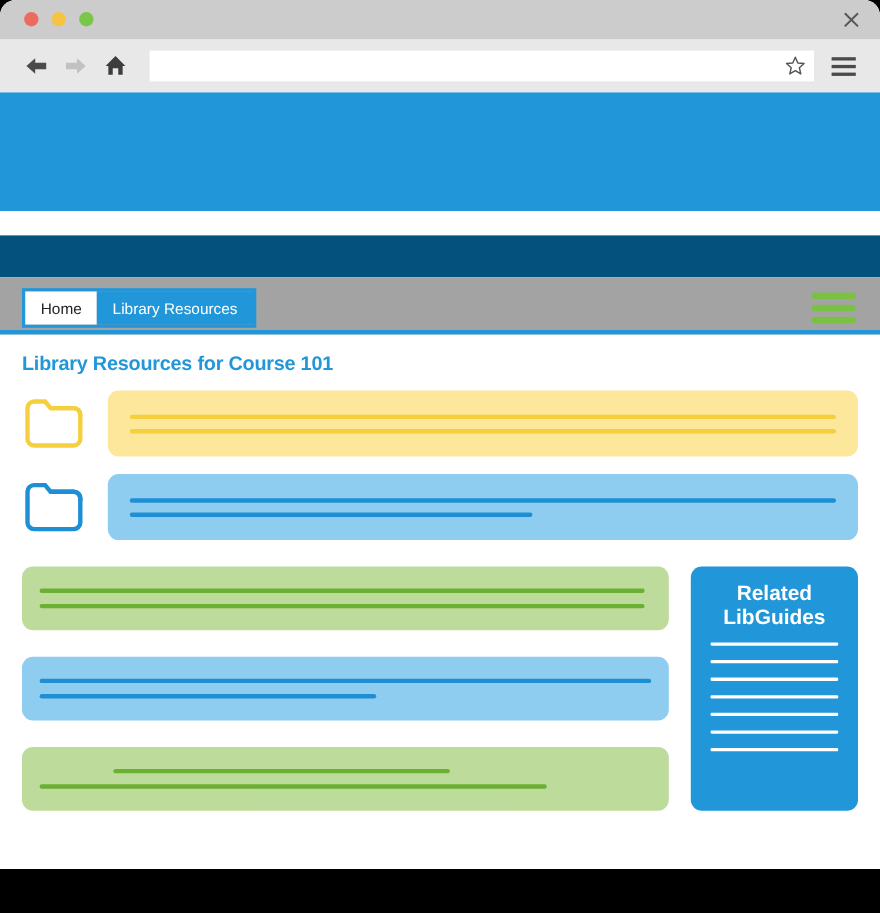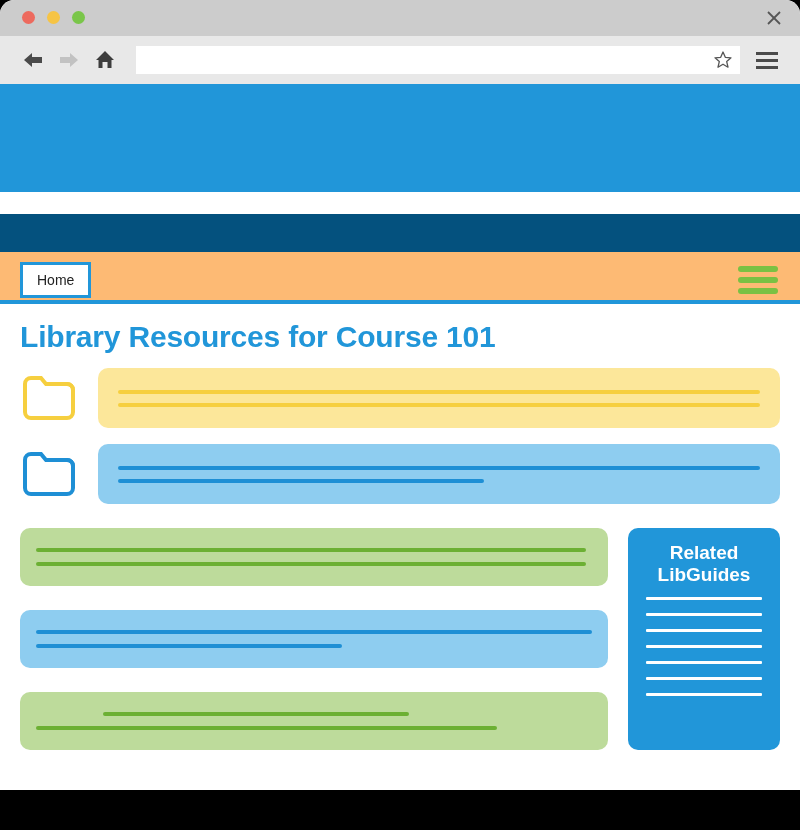--- a/index.html
+++ b/index.html
@@ -94,21 +94,21 @@
   .page { position: relative; background: #ffffff; height: 706px; }
 
   .brand-banner { height: 108px; background: #2196d9; }
   .white-gap    { height: 22px; background: #ffffff; }
   .navy-bar     { height: 38px; background: #04517e; }
 
   
   .tabstrip {
     position: relative;
     height: 52px;
-    background: #fdba74;
+    background: #a3a3a3;
     padding: 10px 0 0 20px;
   }
   .tabgroup {
     display: inline-flex;
     border: 3px solid #2196d9;
     height: 36px;
     vertical-align: top;
   }
   .tab {
     display: flex; align-items: center;
@@ -132,21 +132,21 @@
   .nav-underline {
     position: absolute;
     left: 0; bottom: 0;
     width: 100%; height: 4px;
     background: #2196d9;
   }
 
   
   .page-title {
     color: #2196d9;
-    font-size: 30px;
+    font-size: 18px;
     font-weight: bold;
     padding: 16px 2px 14px 20px;
     letter-spacing: -0.2px;
   }
 
   
   .folder-row {
     display: flex;
     align-items: center;
     padding: 0 20px;
@@ -266,20 +266,23 @@
 
     <div class="brand-banner"></div>
     <div class="white-gap"></div>
     <div class="navy-bar"></div>
 
     <div class="tabstrip">
       <div class="tabgroup">
         <div class="tab active">
           <span>Home</span>
         </div>
+        <div class="tab plain">
+          <span>Library Resources</span>
+        </div>
       </div>
       <div class="nav-hamburger">
         <i></i>
         <i></i>
         <i></i>
       </div>
       <div class="nav-underline"></div>
     </div>
 
     <div class="page-title">Library Resources for Course 101</div>

